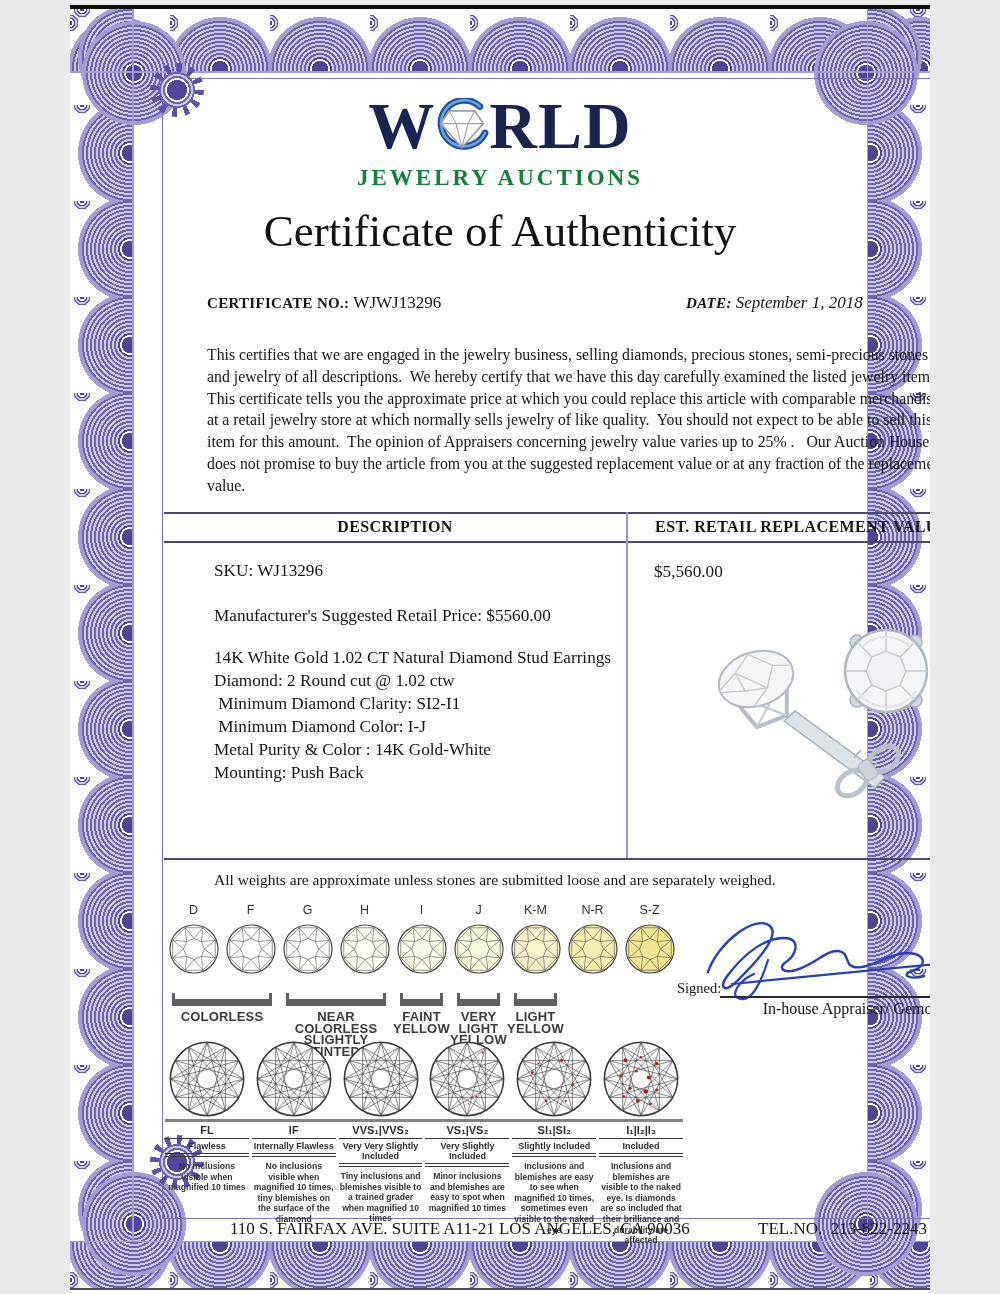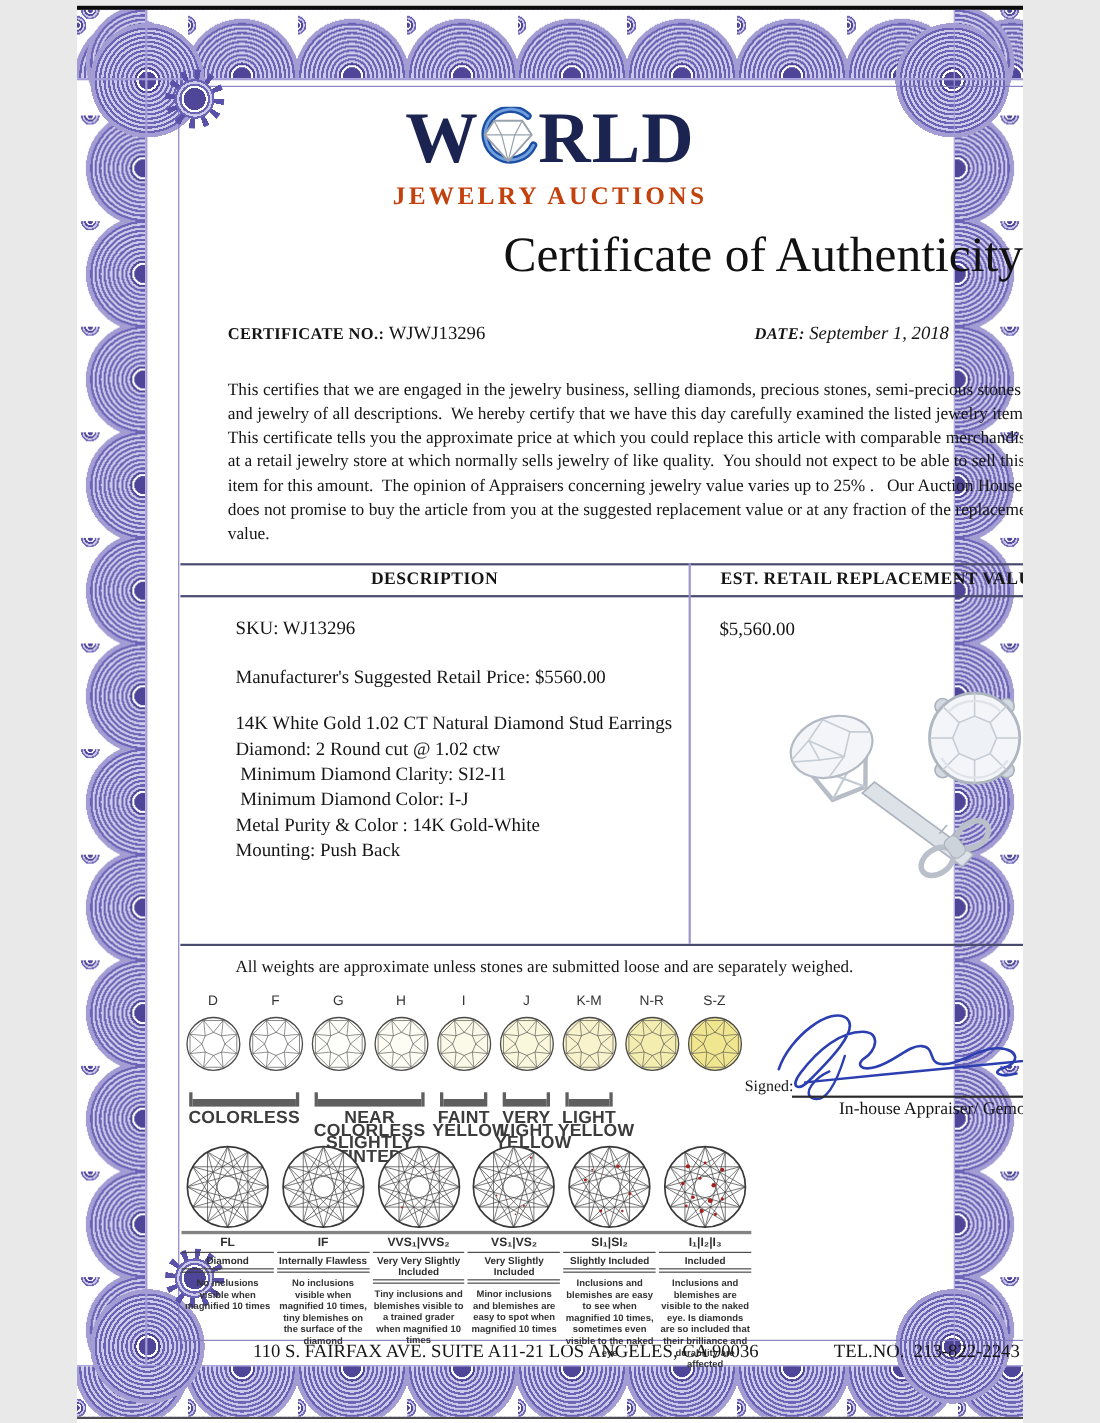--- a/index.html
+++ b/index.html
@@ -37,23 +37,23 @@
   .inner-frame{position:absolute;left:92px;top:73px;width:814px;height:1139px;border:1.5px solid #7f78be;}
   .corner-sun{position:absolute;width:54px;height:54px;border-radius:50%;
     background-image:radial-gradient(circle at 50% 50%,#4f4699 0 10px,#ffffff 10px 12px,#6b63b6 12px 14px,#cdc9e8 14px 16px,#6b63b6 16px 18px,transparent 18px);}
   .corner-sun{background-image:radial-gradient(circle at 50% 50%,#4f4699 0 10px,#ffffff 10px 12px,#6b63b6 12px 14px,#cdc9e8 14px 16px,#6b63b6 16px 18px,transparent 18px),
     repeating-conic-gradient(#5a51a8 0 12deg,rgba(0,0,0,0) 12deg 30deg);}
   .cs-tl{left:80px;top:58px;} .cs-tr{left:866px;top:58px;} .cs-bl{left:80px;bottom:110px;} .cs-br{left:866px;bottom:110px;}
   
   .logo{position:absolute;top:88px;left:0;right:0;text-align:center;}
   .logo-word{font-size:66px;font-weight:bold;color:#1b2350;letter-spacing:1px;line-height:1;}
   .logo-diamond{display:inline-block;vertical-align:-8px;margin:0 -2px;}
-  .logo-sub{margin-top:-2px;font-size:23px;font-weight:bold;color:#c2410c;letter-spacing:3px;}
-  
-  .title{position:absolute;top:200px;left:0;right:0;text-align:right;font-size:45px;color:#111;}
+  .logo-sub{margin-top:-2px;font-size:23px;font-weight:bold;color:#15803d;letter-spacing:3px;}
+  
+  .title{position:absolute;top:200px;left:0;right:0;text-align:center;font-size:45px;color:#111;}
   .cert-row span.lbl{font-weight:bold;font-size:15px;letter-spacing:.3px;}
   .cert-row span.val{font-size:17px;}
   .cert-no{position:absolute;left:137px;top:288px;}
   .cert-date{position:absolute;left:616px;top:288px;font-style:italic;}
   .intro{position:absolute;left:137px;top:339px;width:740px;font-size:15.8px;line-height:21.8px;white-space:pre-wrap;}
   
   .hline{position:absolute;background:#4a4a70;height:2px;}
   .t-top{left:94px;top:507px;width:814px;}
   .t-head{left:94px;top:536px;width:814px;}
   .t-bottom{left:94px;top:853px;width:814px;}
@@ -69,21 +69,21 @@
   
   .weights{position:absolute;left:144px;top:866px;font-size:15.5px;}
   
   .cc-row{position:absolute;left:95px;top:898px;width:515px;display:flex;}
   .cc-cell{width:57px;text-align:center;}
   .cc-letter{font-family:"Liberation Sans",sans-serif;font-size:12.5px;color:#333;margin-bottom:6px;}
   .cc-groups{position:absolute;left:95px;top:988px;display:flex;}
   .cc-group{text-align:center;}
   .cc-bracket{height:13px;margin:0 7px;border-left:3px solid #5f5f5f;border-right:3px solid #5f5f5f;
     background:linear-gradient(to top,#5f5f5f 7px,transparent 7px);}
-  .cc-group-label{margin-top:5px;font-family:"Liberation Sans",sans-serif;font-weight:bold;font-size:16px;
+  .cc-group-label{margin-top:5px;font-family:"Liberation Sans",sans-serif;font-weight:bold;font-size:13px;
     line-height:11.5px;color:#3c3c3c;letter-spacing:.2px;}
   
   .sig-svg{position:absolute;left:628px;top:903px;overflow:visible;}
   .signed-lbl{position:absolute;left:607px;top:975px;font-size:14.5px;}
   .sig-line{position:absolute;left:650px;top:991px;width:246px;height:1.5px;background:#2a2a2a;}
   .sig-title{position:absolute;left:648px;top:995px;width:250px;text-align:right;font-size:16px;}
   
   .cl-wrap{position:absolute;left:95px;top:1035px;width:518px;display:flex;gap:3px;}
   .cl-baseline{position:absolute;left:95px;top:1114px;width:518px;height:3px;background:#838383;}
   .cl-col{flex:1;text-align:center;font-family:"Liberation Sans",sans-serif;}
@@ -431,21 +431,21 @@
           <line x1="9.296806022131378" y1="73.5" x2="50" y2="3" stroke="#3a3a3a" stroke-width="0.8"></line>
           <line x1="9.296806022131378" y1="73.5" x2="73.5" y2="9.296806022131385" stroke="#3a3a3a" stroke-width="0.8"></line>
           <line x1="3" y1="50.00000000000001" x2="73.5" y2="9.296806022131385" stroke="#3a3a3a" stroke-width="0.8"></line>
           <line x1="3" y1="50.00000000000001" x2="90.70319397786862" y2="26.500000000000004" stroke="#3a3a3a" stroke-width="0.8"></line>
           <line x1="9.296806022131385" y1="26.499999999999996" x2="90.70319397786862" y2="26.500000000000004" stroke="#3a3a3a" stroke-width="0.8"></line>
           <line x1="9.296806022131385" y1="26.499999999999996" x2="97" y2="50" stroke="#3a3a3a" stroke-width="0.8"></line>
           <line x1="26.49999999999998" y1="9.296806022131399" x2="97" y2="50" stroke="#3a3a3a" stroke-width="0.8"></line>
           <line x1="26.49999999999998" y1="9.296806022131399" x2="90.70319397786862" y2="73.5" stroke="#3a3a3a" stroke-width="0.8"></line>
         </svg>
         <div class="cl-grade">FL</div>
-        <div class="cl-sub">Diamond</div>
+        <div class="cl-sub">Flawless</div>
         <div class="cl-desc">No inclusions visible when magnified 10 times</div>
       </div>
       <div class="cl-col">
         <svg viewBox="0 0 100 100" width="78" height="78">
           <circle cx="50" cy="50" r="47" fill="#ffffff" stroke="#3a3a3a" stroke-width="2"></circle>
           <line x1="50" y1="3" x2="90.70319397786862" y2="73.5" stroke="#3a3a3a" stroke-width="0.8"></line>
           <line x1="50" y1="3" x2="73.5" y2="90.70319397786861" stroke="#3a3a3a" stroke-width="0.8"></line>
           <line x1="73.5" y1="9.296806022131385" x2="73.5" y2="90.70319397786861" stroke="#3a3a3a" stroke-width="0.8"></line>
           <line x1="73.5" y1="9.296806022131385" x2="50" y2="97" stroke="#3a3a3a" stroke-width="0.8"></line>
           <line x1="90.70319397786862" y1="26.500000000000004" x2="50" y2="97" stroke="#3a3a3a" stroke-width="0.8"></line>

